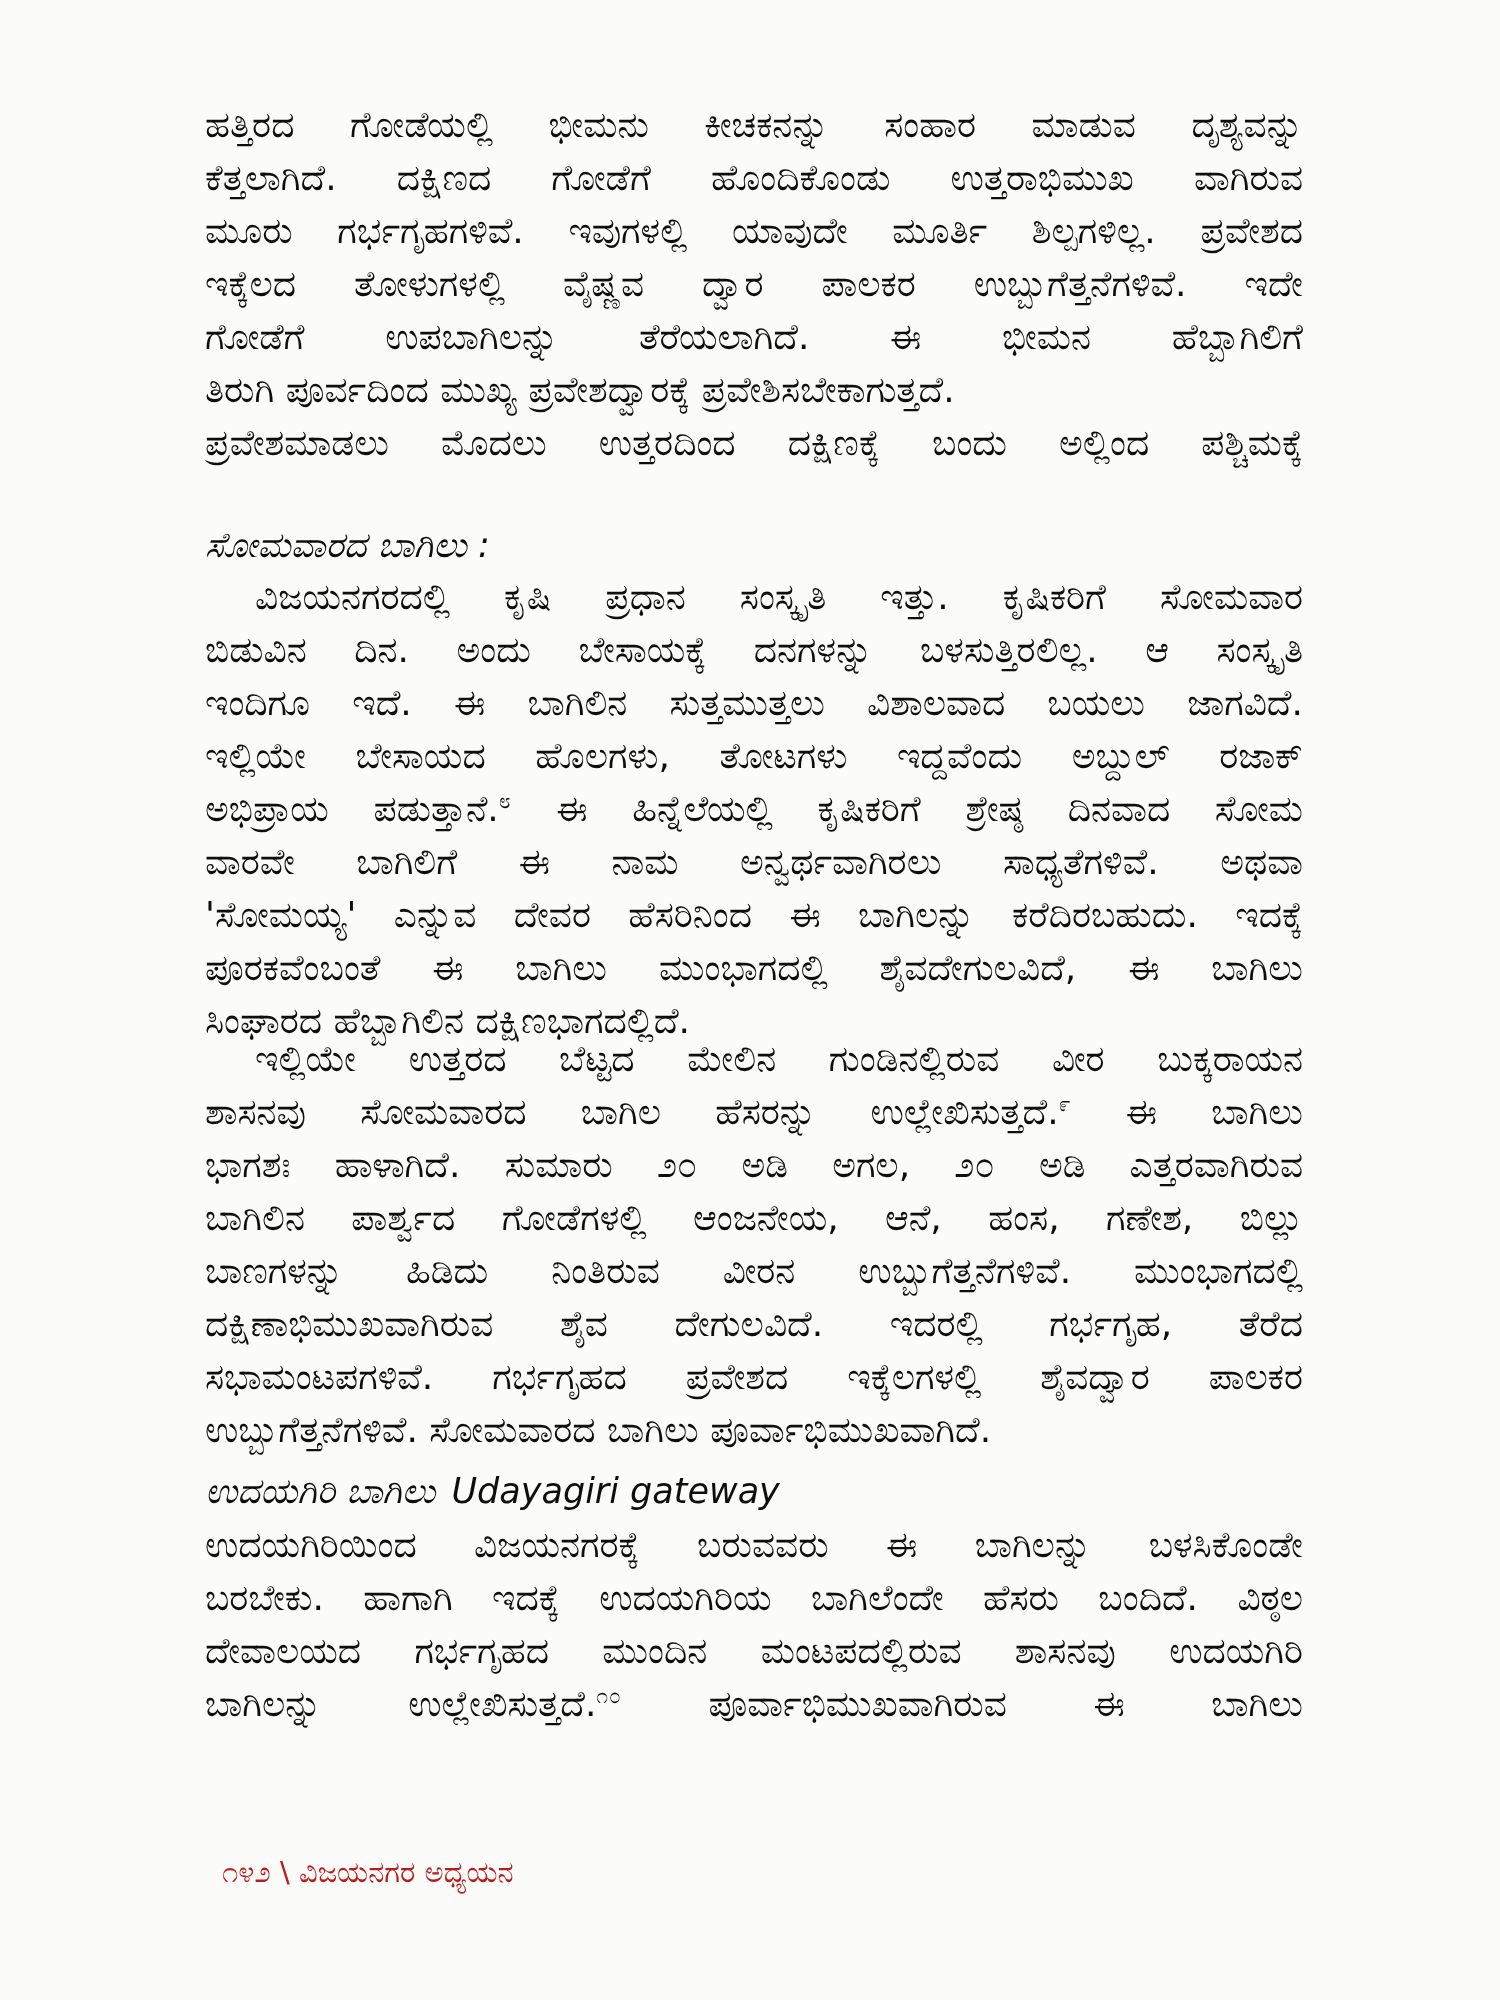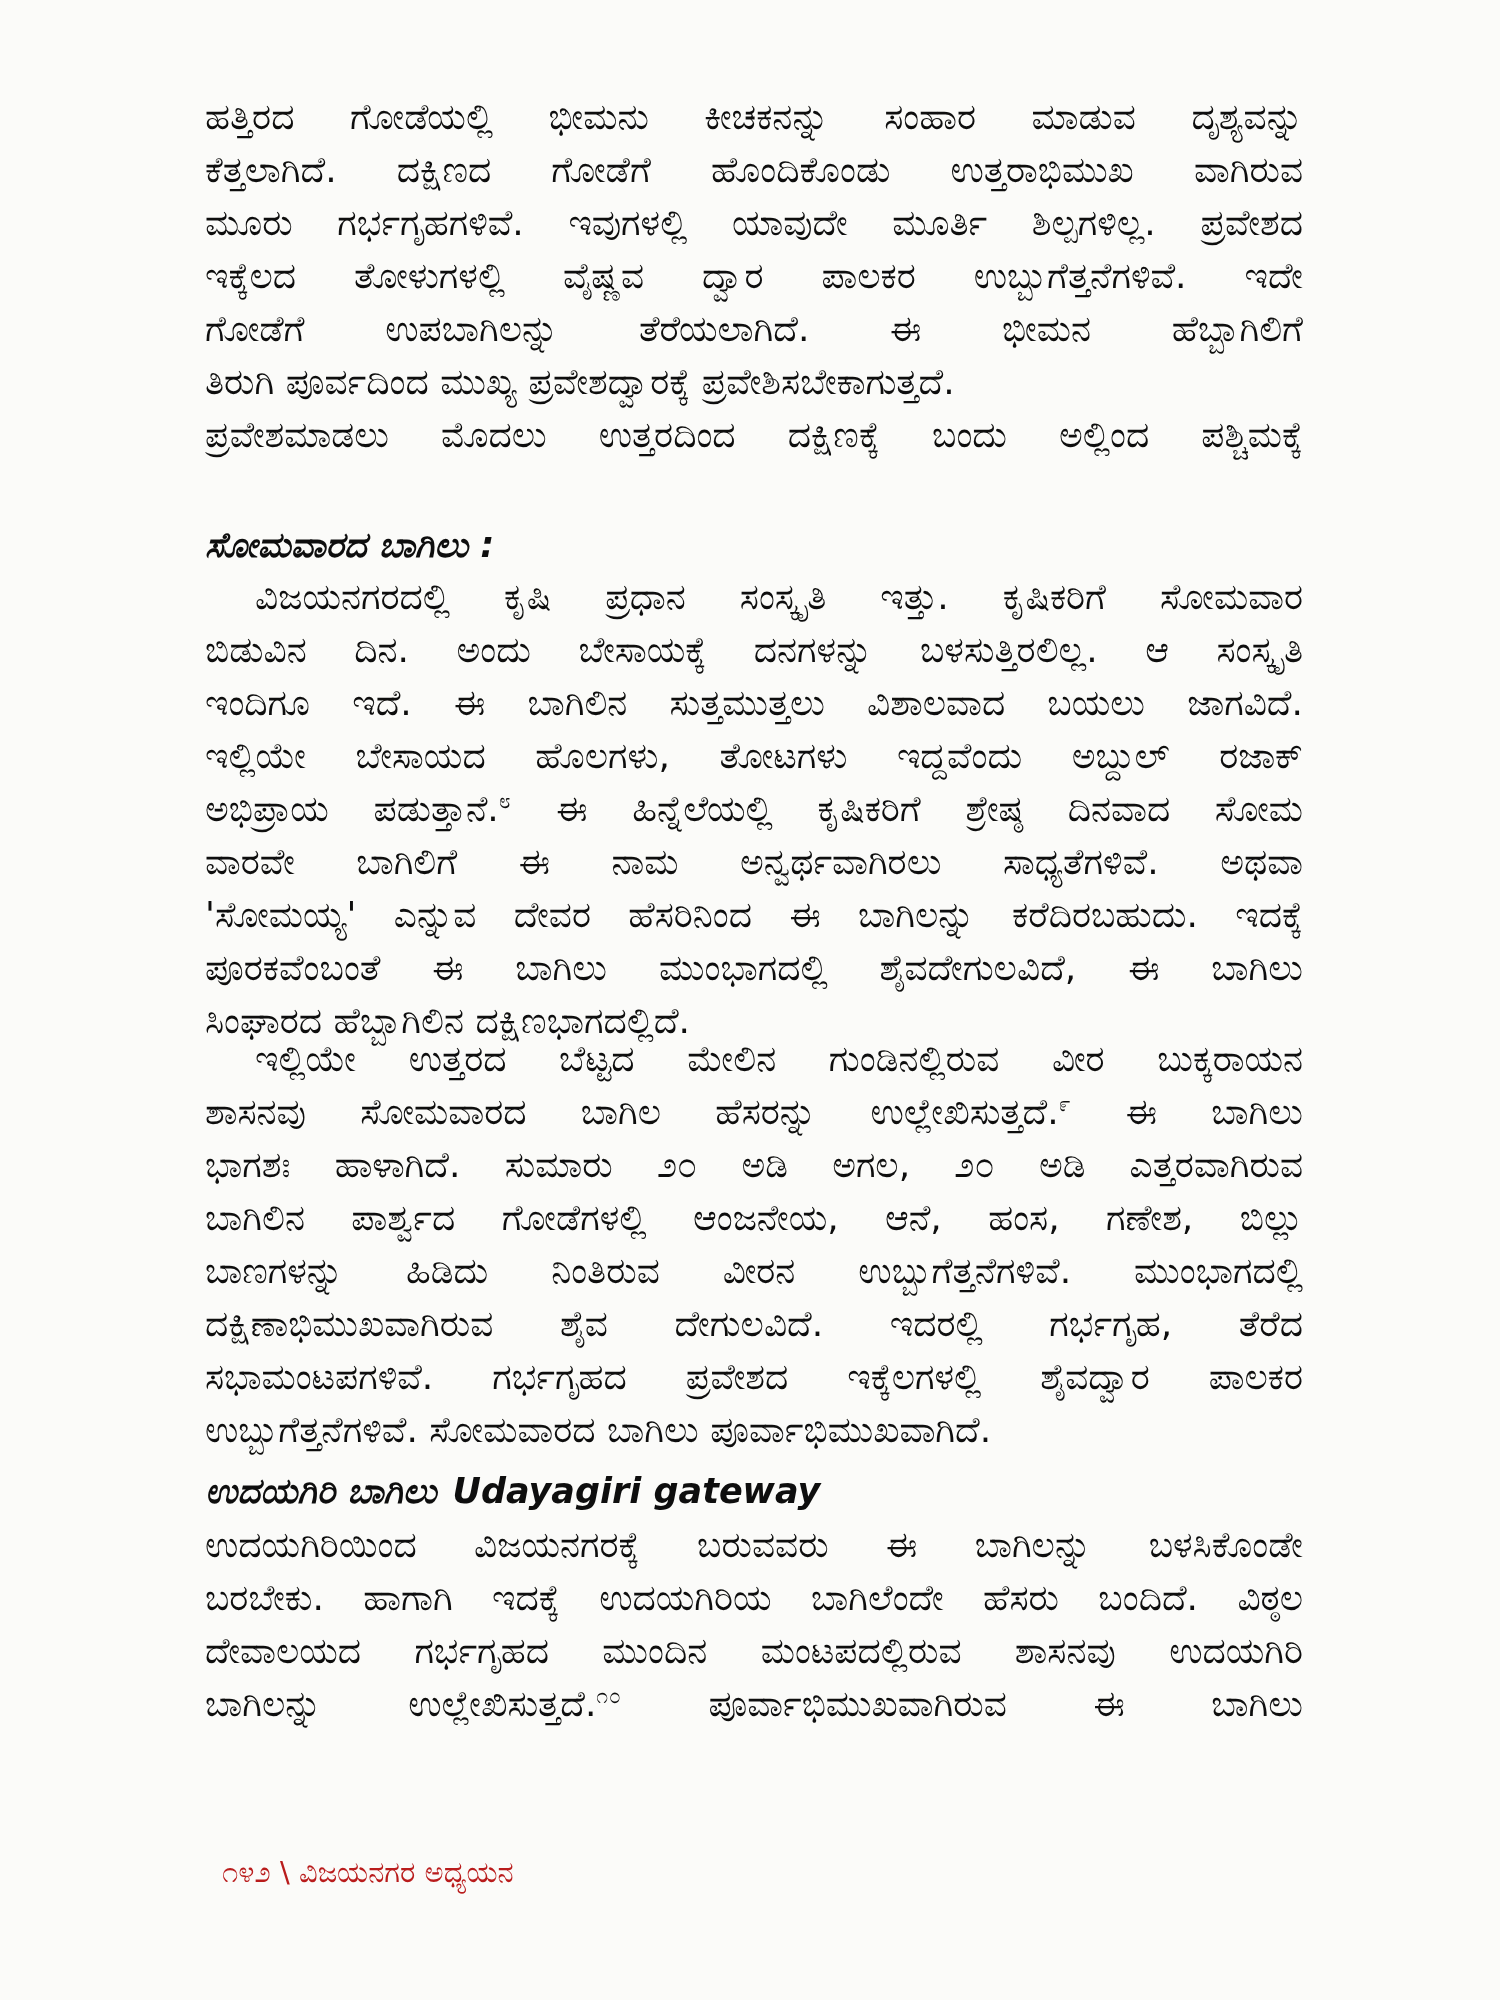--- a/index.html
+++ b/index.html
@@ -19,21 +19,21 @@
     line-height:53px;
   }
   .ln {
     text-align:justify;
     text-align-last:justify;
     white-space:normal;
   }
   .ln.last { text-align-last:left; }
   .ln.indent { text-indent:50px; }
   .heading {
-    font-weight:700;
+    font-weight:400;
     font-style:italic;
     font-size:35px;
     line-height:50px;
     text-align:left;
   }
   .heading .en { margin-left:16px; }
   sup.fn {
     font-size:21px;
     line-height:0;
     vertical-align:super;
@@ -46,21 +46,21 @@
     line-height:36px;
     color:#b91c1c;
     text-align:left;
   }
 </style>
 </head>
 <body>
 
 <div class="page">
 
-  <div class="block" style="top:90px">
+  <div class="block" style="top:98px">
     <div class="ln">ಹತ್ತಿರದ ಗೋಡೆಯಲ್ಲಿ ಭೀಮನು ಕೀಚಕನನ್ನು ಸಂಹಾರ ಮಾಡುವ ದೃಶ್ಯವನ್ನು</div>
     <div class="ln">ಕೆತ್ತಲಾಗಿದೆ. ದಕ್ಷಿಣದ ಗೋಡೆಗೆ ಹೊಂದಿಕೊಂಡು ಉತ್ತರಾಭಿಮುಖ ವಾಗಿರುವ</div>
     <div class="ln">ಮೂರು ಗರ್ಭಗೃಹಗಳಿವೆ. ಇವುಗಳಲ್ಲಿ ಯಾವುದೇ ಮೂರ್ತಿ ಶಿಲ್ಪಗಳಿಲ್ಲ. ಪ್ರವೇಶದ</div>
     <div class="ln">ಇಕ್ಕೆಲದ ತೋಳುಗಳಲ್ಲಿ ವೈಷ್ಣವ ದ್ವಾರ ಪಾಲಕರ ಉಬ್ಬುಗೆತ್ತನೆಗಳಿವೆ. ಇದೇ</div>
     <div class="ln">ಗೋಡೆಗೆ ಉಪಬಾಗಿಲನ್ನು ತೆರೆಯಲಾಗಿದೆ. ಈ ಭೀಮನ ಹೆಬ್ಬಾಗಿಲಿಗೆ</div>
     <div class="ln last">ತಿರುಗಿ ಪೂರ್ವದಿಂದ ಮುಖ್ಯ ಪ್ರವೇಶದ್ವಾರಕ್ಕೆ ಪ್ರವೇಶಿಸಬೇಕಾಗುತ್ತದೆ.</div>
     <div class="ln">ಪ್ರವೇಶಮಾಡಲು ಮೊದಲು ಉತ್ತರದಿಂದ ದಕ್ಷಿಣಕ್ಕೆ ಬಂದು ಅಲ್ಲಿಂದ ಪಶ್ಚಿಮಕ್ಕೆ</div>
   </div>
 
   <div class="block heading" style="top:520px">ಸೋಮವಾರದ ಬಾಗಿಲು :</div>

